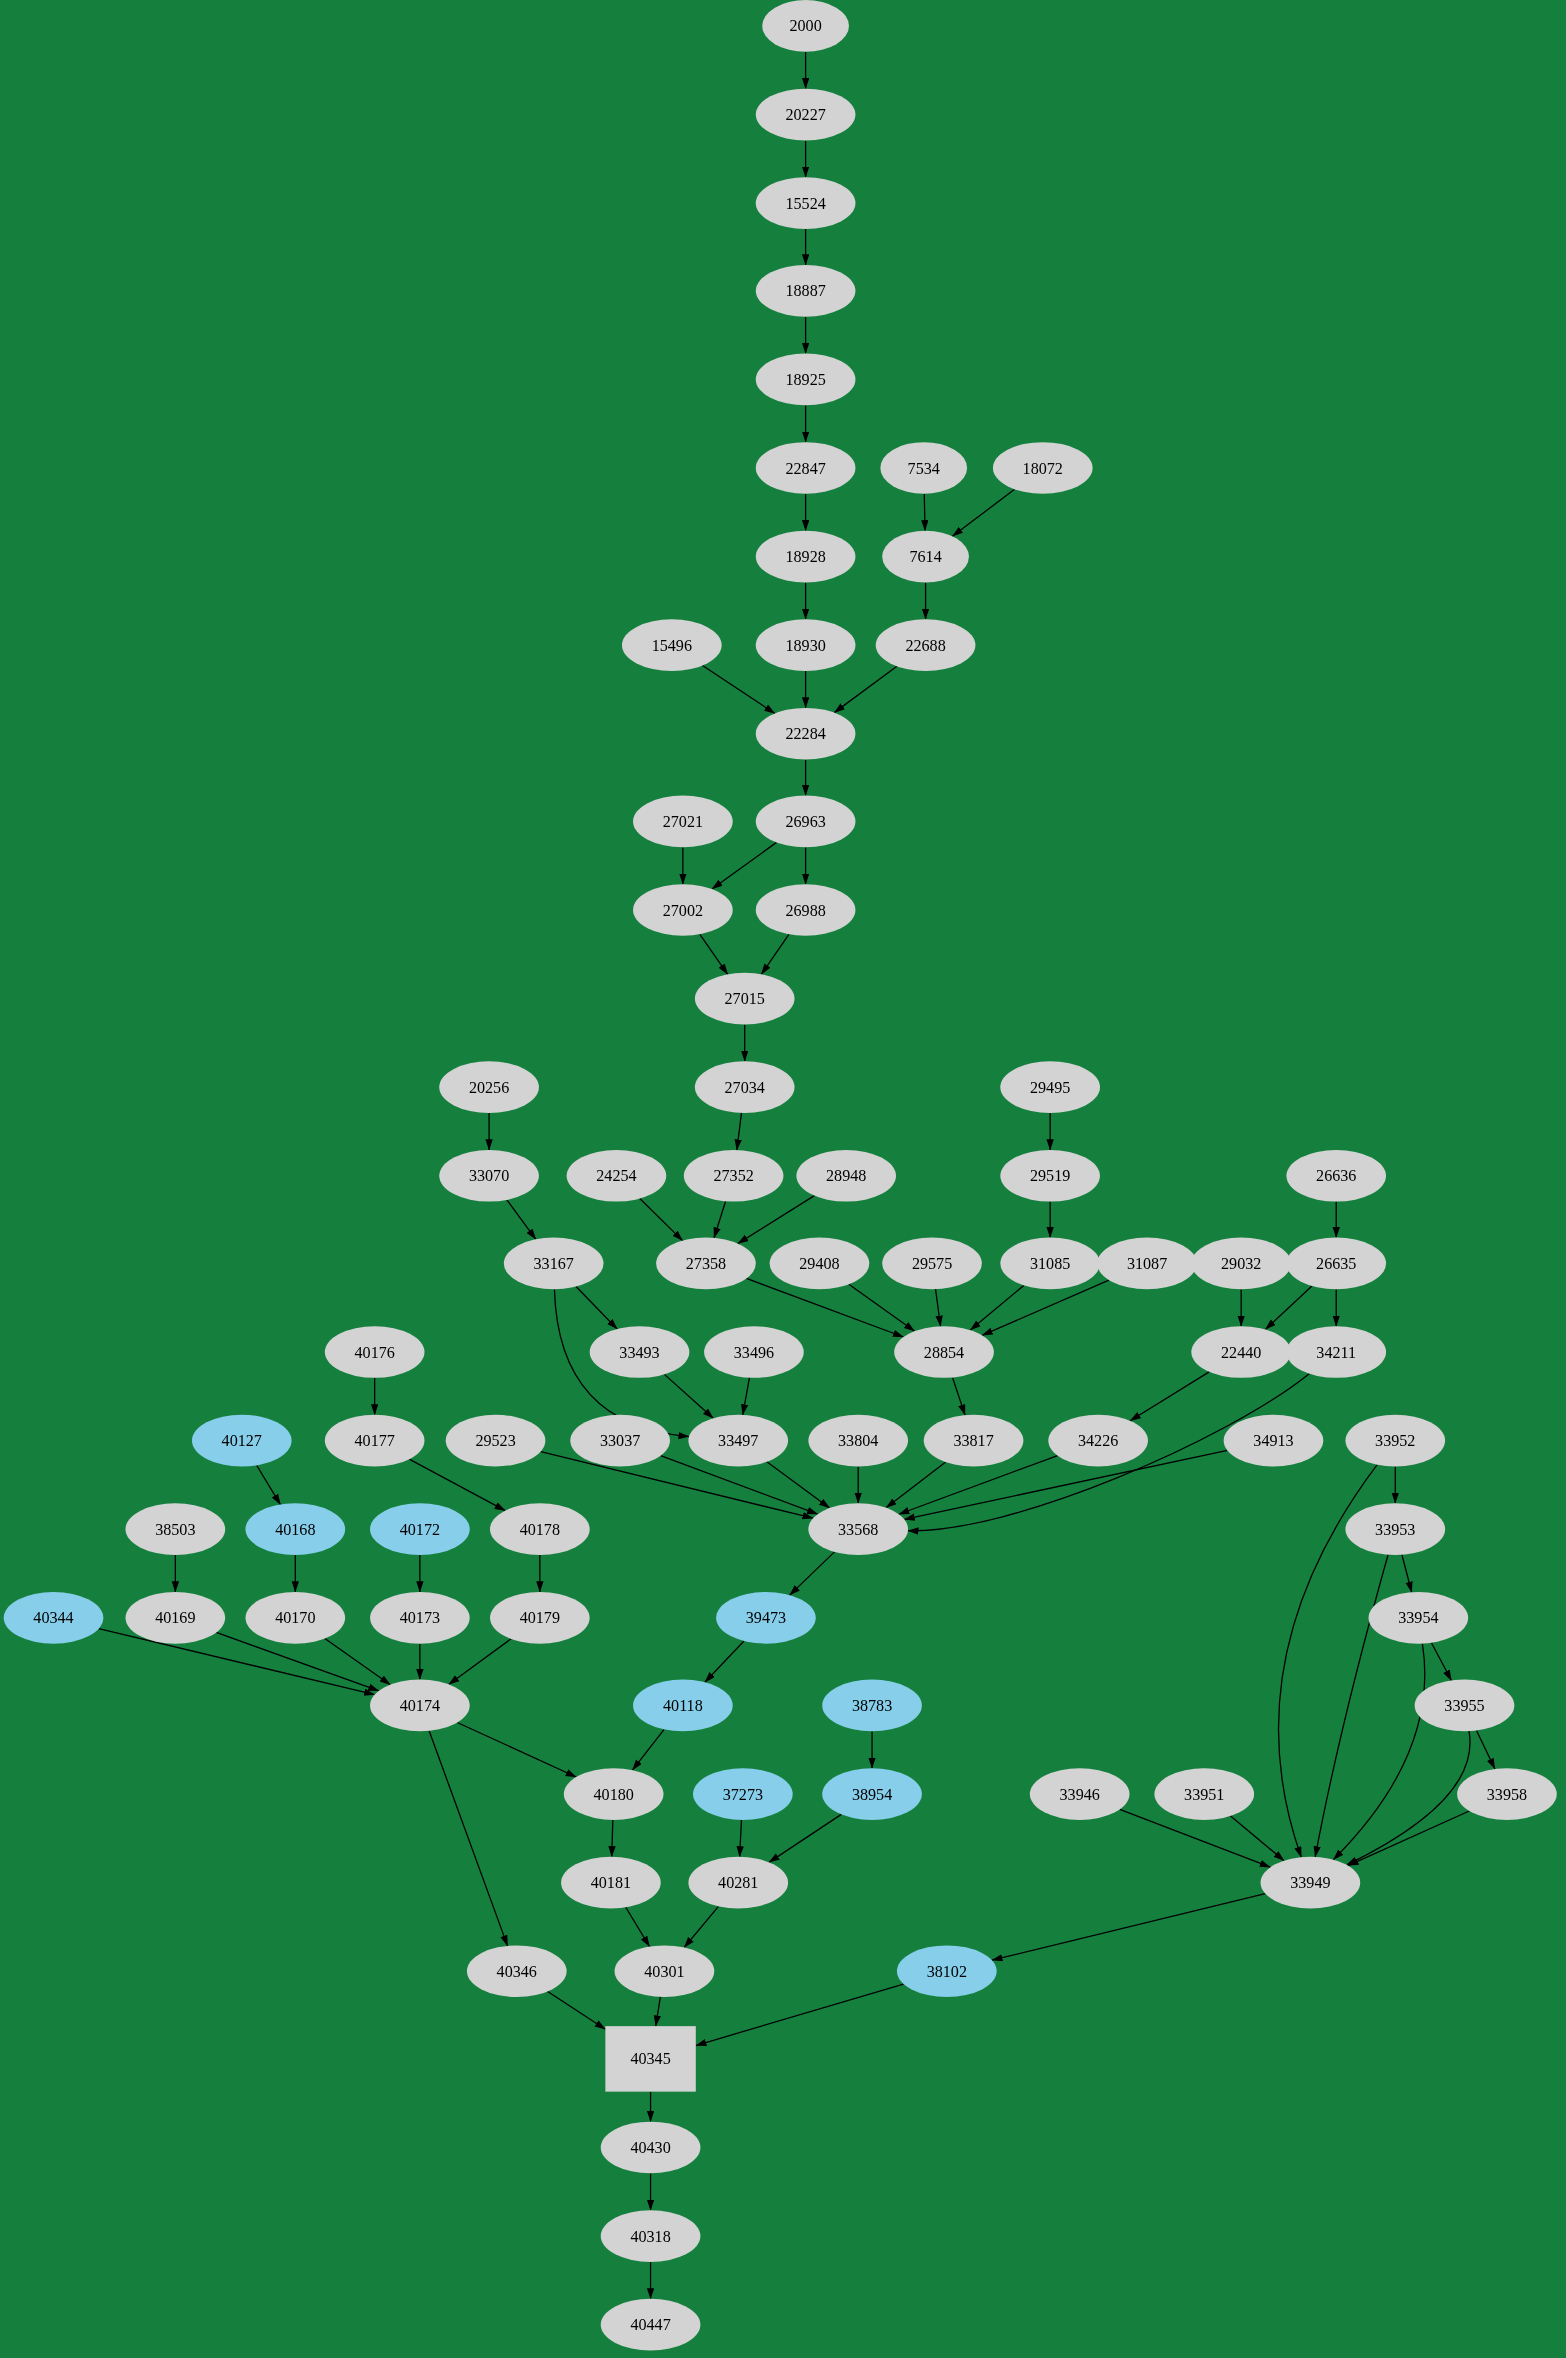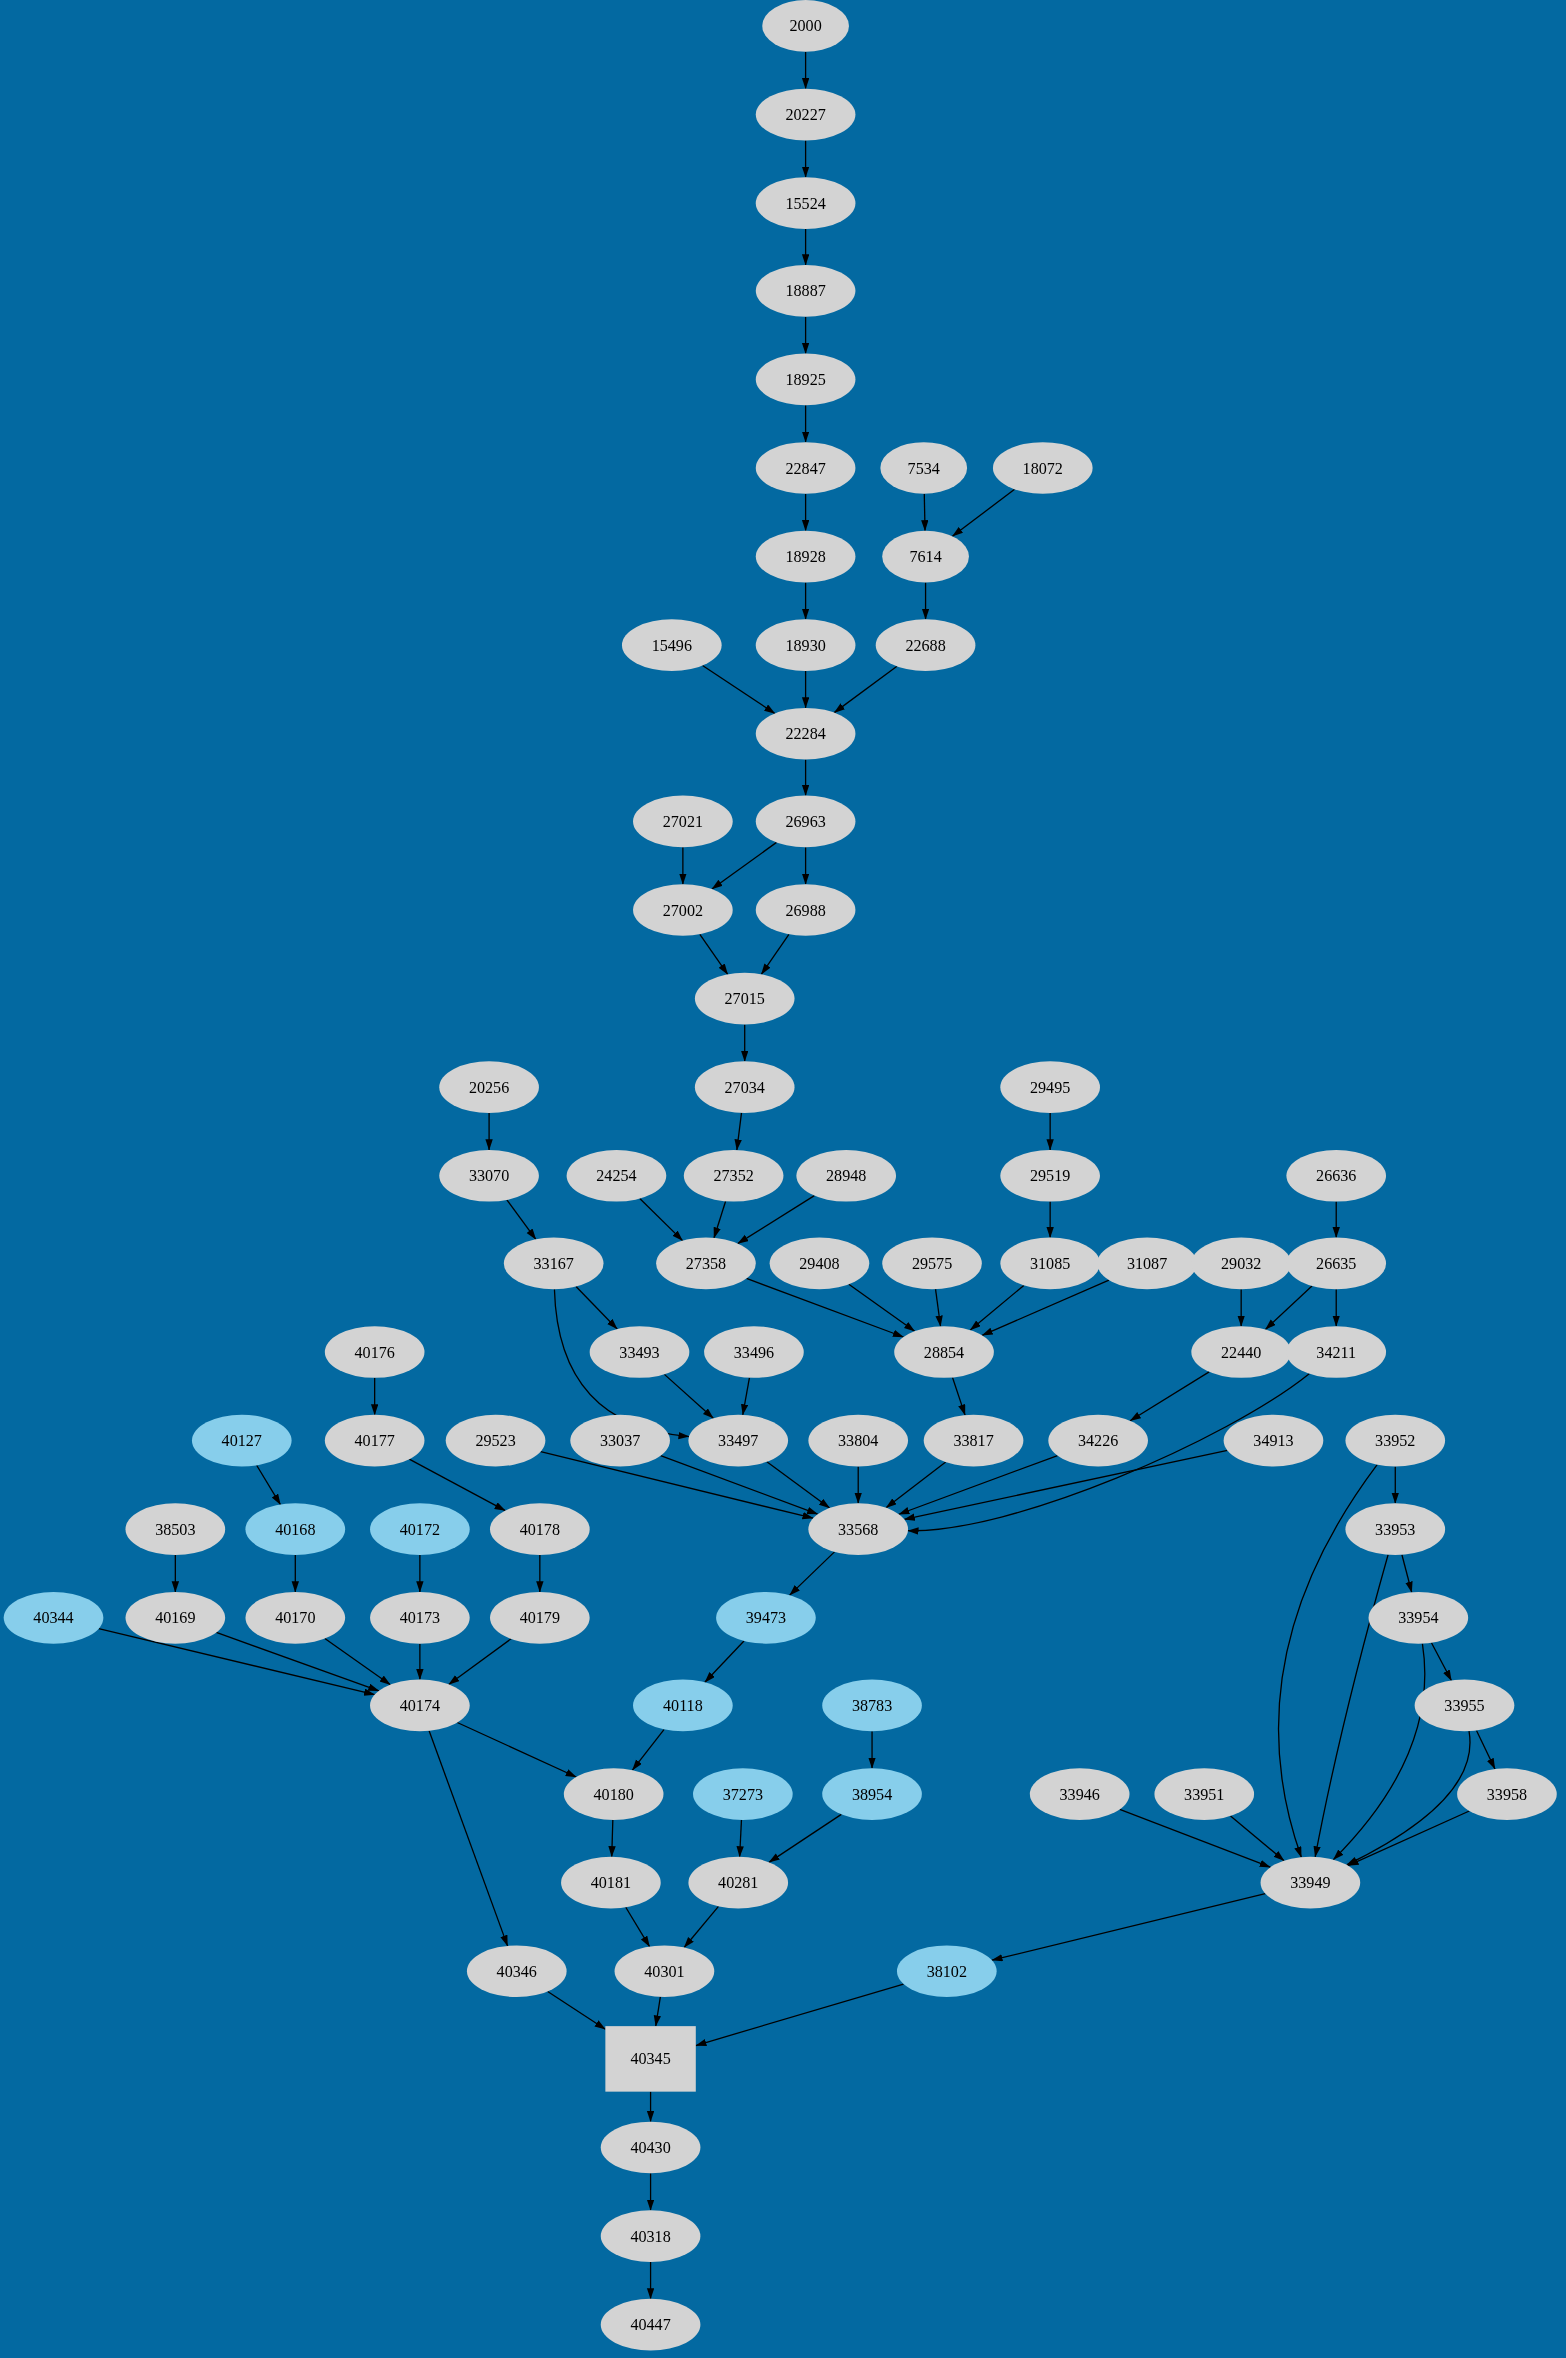--- a/index.html
+++ b/index.html
@@ -3,21 +3,21 @@
 <meta charset="utf-8">
 <style>
   html, body {
     margin: 0;
     padding: 0;
     background: #ffffff;
   }
   .graph-wrap {
     width: 1566px;
     height: 2358px;
-    background: #0369a1;
+    background: #15803d;
     position: relative;
     font-family: "Liberation Serif", "DejaVu Serif", serif;
   }
   svg { display: block; }
   .node-label {
     font-family: "Liberation Serif", "DejaVu Serif", serif;
     font-size: 17.5px;
     fill: #000000;
   }
   .edge-path {

